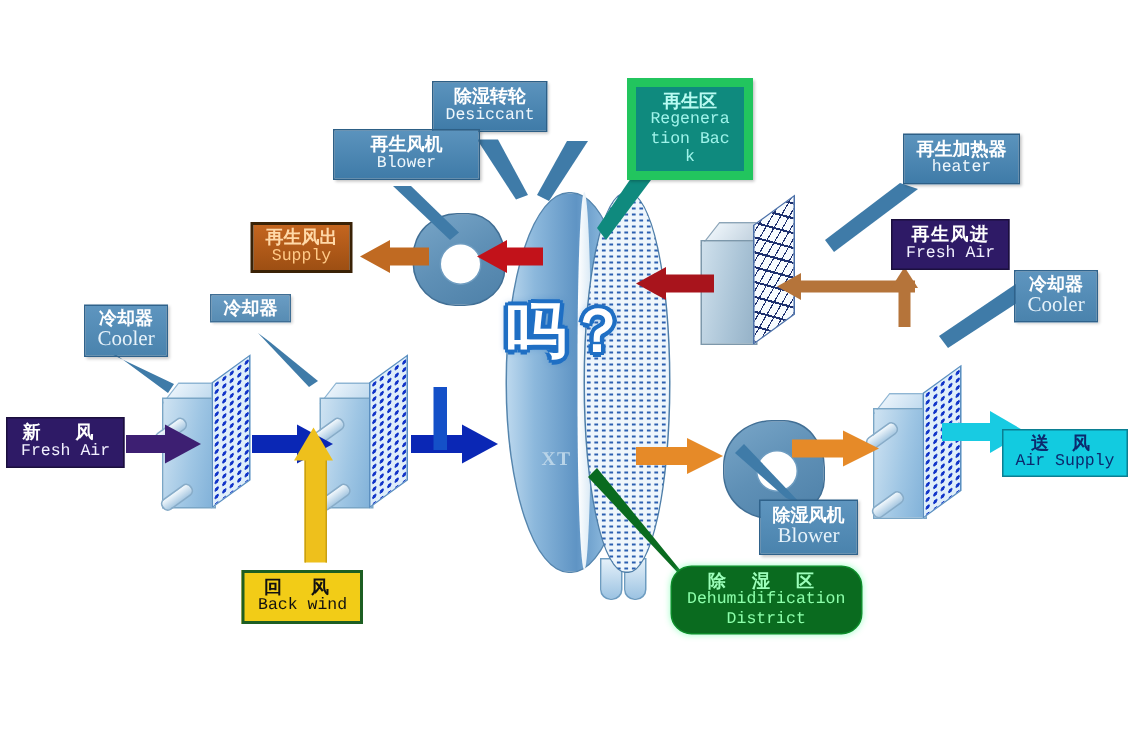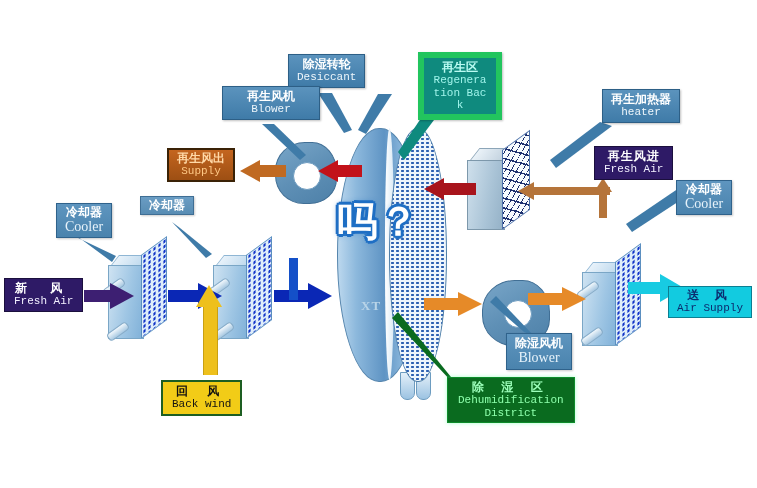--- a/index.html
+++ b/index.html
@@ -328,21 +328,21 @@
   <div class="lbl yellow" style="left:161px;top:380px;padding:3px 9px;">
     <span class="cn">回 风</span>
     <span class="en">Back wind</span>
   </div>
 
   <div class="lbl lightblue" style="left:506px;top:333px;padding:3px 8px;">
     <span class="cn">除湿风机</span>
     <span class="en">Blower</span>
   </div>
 
-  <div class="lbl green" style="left:447px;top:377px;padding:3px 10px;">
+  <div class="lbl green" style="left:447px;top:377px;padding:3px 10px;border-radius:14px;">
     <span class="cn">除 湿 区</span>
     <span class="en">Dehumidification</span>
     <span class="en">District</span>
   </div>
 
   <div class="lbl cyan" style="left:668px;top:262px;padding:2px 8px;margin-top:24px;">
     <span class="cn">送 风</span>
     <span class="en">Air Supply</span>
   </div>
 

